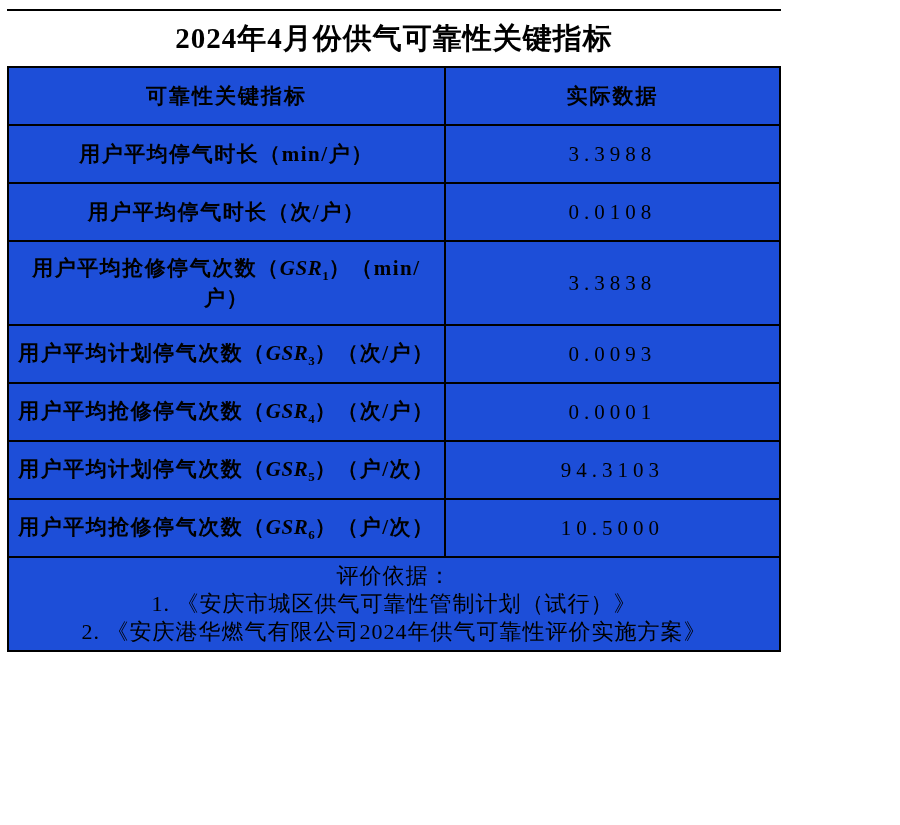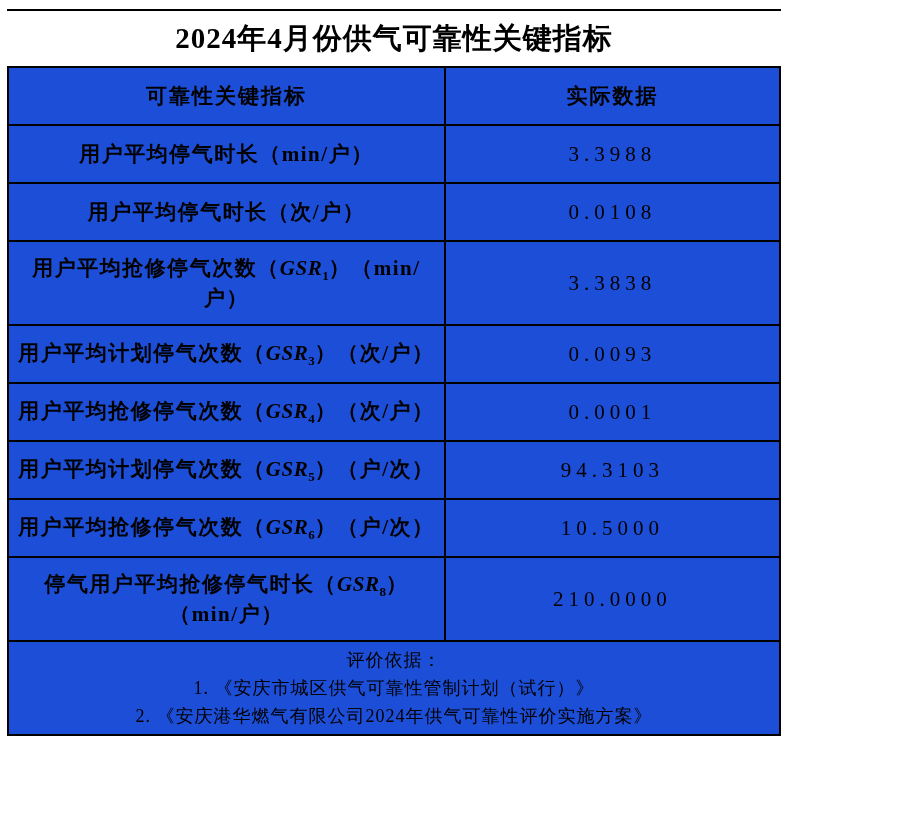--- a/index.html
+++ b/index.html
@@ -63,21 +63,21 @@
   .gsr sub {
     font-style: normal;
     font-weight: bold;
     font-size: 13px;
     letter-spacing: 0;
   }
   td.footer-cell {
     height: 92px;
     text-align: left;
     font-weight: normal;
-    font-size: 18px;
+    font-size: 22px;
     letter-spacing: 1px;
     padding: 4px 6px;
     vertical-align: middle;
   }
   .footer-line { line-height: 28px; }
 </style>
 </head>
 <body>
 
 <div class="sheet">
@@ -117,24 +117,20 @@
           <td class="value">0.0001</td>
         </tr>
         <tr>
           <td class="indicator"><span>用户平均计划停气次数（</span><span class="gsr">GSR<sub>5</sub></span><span>）（户/次）</span></td>
           <td class="value">94.3103</td>
         </tr>
         <tr>
           <td class="indicator"><span>用户平均抢修停气次数（</span><span class="gsr">GSR<sub>6</sub></span><span>）（户/次）</span></td>
           <td class="value">10.5000</td>
         </tr>
-        <tr>
-          <td class="indicator"><span>停气用户平均抢修停气时长（</span><span class="gsr">GSR<sub>8</sub></span><span>）（min/户）</span></td>
-          <td class="value">210.0000</td>
-        </tr>
       </tbody>
     <tbody>
       <tr>
         <td class="footer-cell" colspan="2">
           <div class="footer-line">评价依据：</div>
           <div class="footer-line">1. 《安庆市城区供气可靠性管制计划（试行）》</div>
           <div class="footer-line">2. 《安庆港华燃气有限公司2024年供气可靠性评价实施方案》</div>
         </td>
       </tr>
     </tbody>

